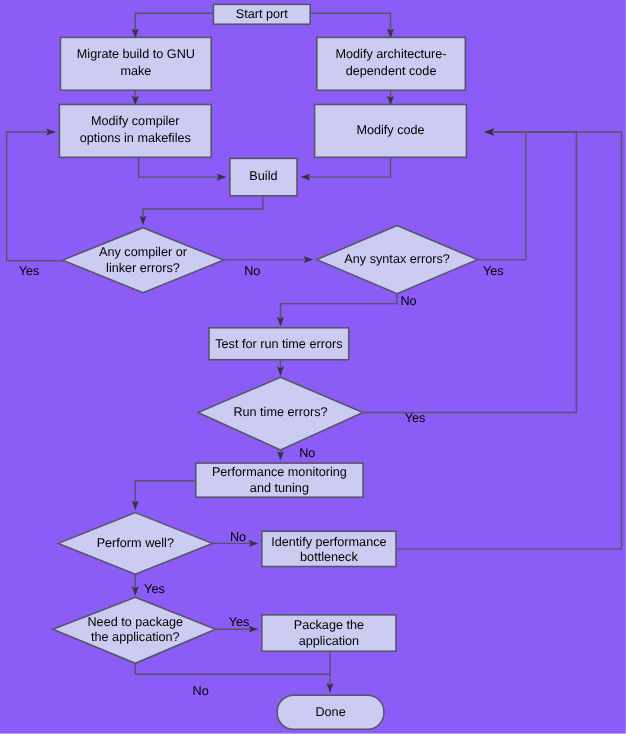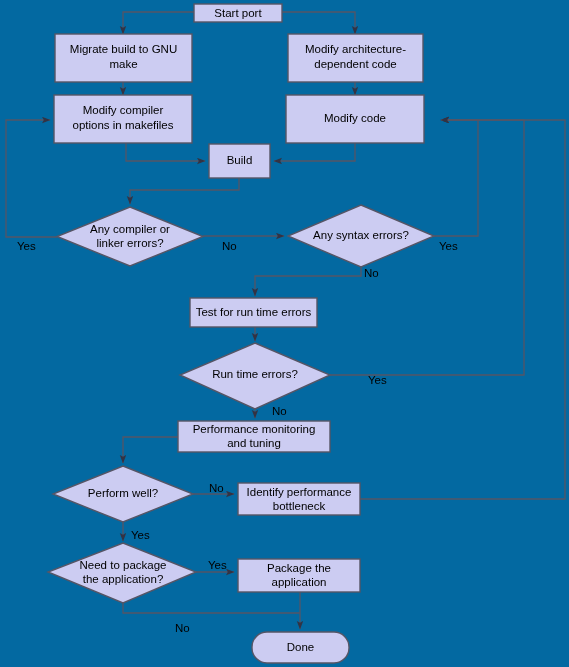--- a/index.html
+++ b/index.html
@@ -4,21 +4,21 @@
 <style>
   html, body {
     margin: 0;
     padding: 0;
     background: #ffffff;
   }
   #stage {
     position: relative;
     width: 569px;
     height: 667px;
-    background: #0369a1;
+    background: #8b5cf6;
     font-family: "Liberation Sans", sans-serif;
     overflow: hidden;
   }
   #flow-svg {
     position: absolute;
     left: 0;
     top: 0;
     width: 569px;
     height: 667px;
   }

